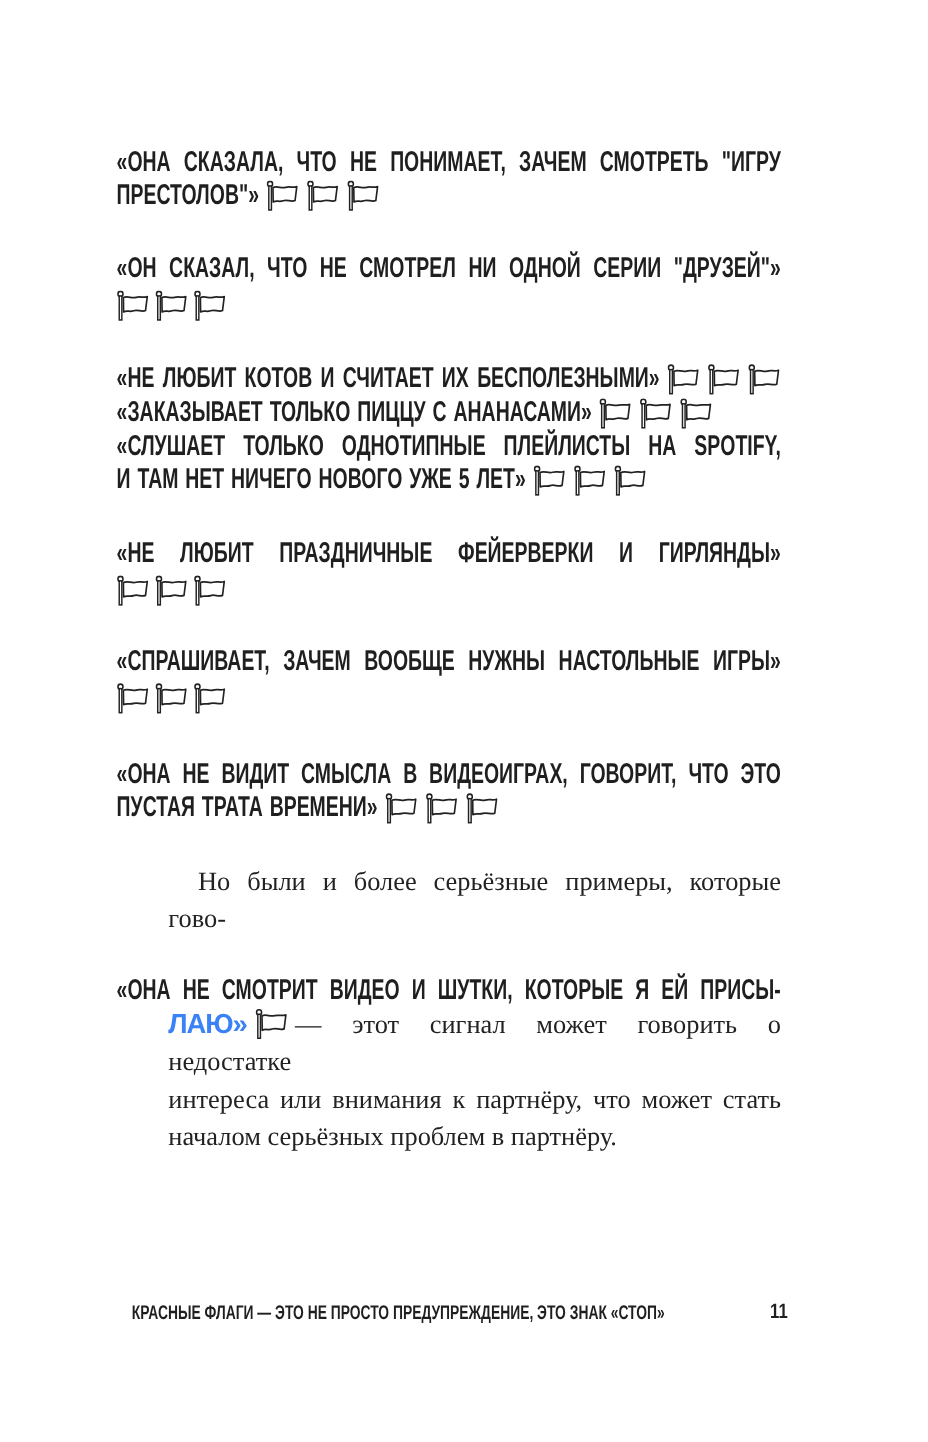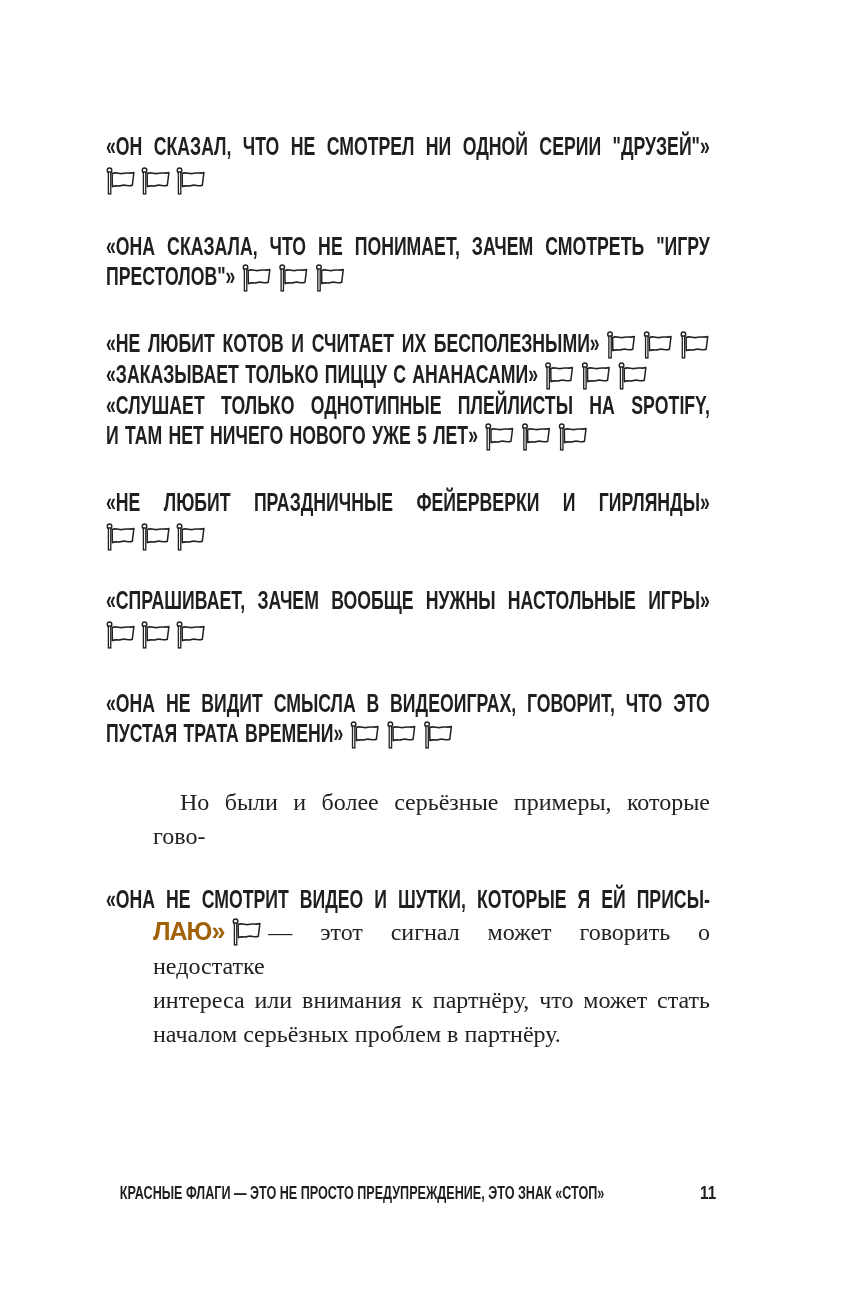--- a/index.html
+++ b/index.html
@@ -44,21 +44,21 @@
   .sline { display: block; text-align: justify; margin-left: 47px; }
   .sline.full { text-align-last: justify; }
   .sline.left { text-align-last: left; }
   .indent { text-indent: 27px; }
 
   .caps-inline {
     font-family: "Liberation Sans", sans-serif;
     font-weight: 700;
     font-size: 25px;
     letter-spacing: -1px;
-    color: #a16207;
+    color: #3b82f6;
   }
 
   
   .footer {
     position: absolute;
     top: 1183px; left: 0;
     width: 724px;
     text-align: center;
   }
   .footer-title {
@@ -83,66 +83,66 @@
     transform-origin: 100% 50%;
     color: #1f1f1f;
   }
   .qb { }
 </style>
 </head>
 <body>
 
 <div class="content">
 
-  <div class="qb" style="margin-bottom:34px;">
-    <div class="scaled">
-      <span class="cline full">«ОН СКАЗАЛ, ЧТО НЕ СМОТРЕЛ НИ ОДНОЙ СЕРИИ "ДРУЗЕЙ"»</span>
-    </div>
-    <div class="flag-row">
-        <svg class="flag" viewBox="0 0 34 30" preserveAspectRatio="none" aria-hidden="true">
-    <circle cx="4" cy="3.6" r="2.6" fill="#ffffff" stroke="#222222" stroke-width="1.6"></circle>
-    <rect x="2.7" y="5.4" width="2.7" height="23.4" fill="#ffffff" stroke="#222222" stroke-width="1.5"></rect>
-    <path d="M7 7 C11.5 4.8, 15.5 8.2, 20 6.8 C24 5.6, 27.5 7.4, 31.6 6
-             L29.8 19.6 C25.5 21.4, 21.8 18.2, 17.5 19.8 C13.8 21.2, 10.5 19.2, 7.2 21 Z" fill="#ffffff" stroke="#222222" stroke-width="1.7" stroke-linejoin="round"></path>
-  </svg>
-        <svg class="flag" viewBox="0 0 34 30" preserveAspectRatio="none" aria-hidden="true">
-    <circle cx="4" cy="3.6" r="2.6" fill="#ffffff" stroke="#222222" stroke-width="1.6"></circle>
-    <rect x="2.7" y="5.4" width="2.7" height="23.4" fill="#ffffff" stroke="#222222" stroke-width="1.5"></rect>
-    <path d="M7 7 C11.5 4.8, 15.5 8.2, 20 6.8 C24 5.6, 27.5 7.4, 31.6 6
-             L29.8 19.6 C25.5 21.4, 21.8 18.2, 17.5 19.8 C13.8 21.2, 10.5 19.2, 7.2 21 Z" fill="#ffffff" stroke="#222222" stroke-width="1.7" stroke-linejoin="round"></path>
-  </svg>
-        <svg class="flag" viewBox="0 0 34 30" preserveAspectRatio="none" aria-hidden="true">
-    <circle cx="4" cy="3.6" r="2.6" fill="#ffffff" stroke="#222222" stroke-width="1.6"></circle>
-    <rect x="2.7" y="5.4" width="2.7" height="23.4" fill="#ffffff" stroke="#222222" stroke-width="1.5"></rect>
-    <path d="M7 7 C11.5 4.8, 15.5 8.2, 20 6.8 C24 5.6, 27.5 7.4, 31.6 6
-             L29.8 19.6 C25.5 21.4, 21.8 18.2, 17.5 19.8 C13.8 21.2, 10.5 19.2, 7.2 21 Z" fill="#ffffff" stroke="#222222" stroke-width="1.7" stroke-linejoin="round"></path>
-  </svg>
-      </div>
-  </div>
-
   <div class="qb" style="margin-bottom:36px;">
     <div class="scaled">
       <span class="cline full">«ОНА СКАЗАЛА, ЧТО НЕ ПОНИМАЕТ, ЗАЧЕМ СМОТРЕТЬ "ИГРУ</span>
       <span class="cline left"><span>ПРЕСТОЛОВ"»</span><span class="inline-flags"><svg class="flag" viewBox="0 0 34 30" preserveAspectRatio="none" aria-hidden="true">
     <circle cx="4" cy="3.6" r="2.6" fill="#ffffff" stroke="#222222" stroke-width="1.6"></circle>
     <rect x="2.7" y="5.4" width="2.7" height="23.4" fill="#ffffff" stroke="#222222" stroke-width="1.5"></rect>
     <path d="M7 7 C11.5 4.8, 15.5 8.2, 20 6.8 C24 5.6, 27.5 7.4, 31.6 6
              L29.8 19.6 C25.5 21.4, 21.8 18.2, 17.5 19.8 C13.8 21.2, 10.5 19.2, 7.2 21 Z" fill="#ffffff" stroke="#222222" stroke-width="1.7" stroke-linejoin="round"></path>
   </svg><svg class="flag" viewBox="0 0 34 30" preserveAspectRatio="none" aria-hidden="true">
     <circle cx="4" cy="3.6" r="2.6" fill="#ffffff" stroke="#222222" stroke-width="1.6"></circle>
     <rect x="2.7" y="5.4" width="2.7" height="23.4" fill="#ffffff" stroke="#222222" stroke-width="1.5"></rect>
     <path d="M7 7 C11.5 4.8, 15.5 8.2, 20 6.8 C24 5.6, 27.5 7.4, 31.6 6
              L29.8 19.6 C25.5 21.4, 21.8 18.2, 17.5 19.8 C13.8 21.2, 10.5 19.2, 7.2 21 Z" fill="#ffffff" stroke="#222222" stroke-width="1.7" stroke-linejoin="round"></path>
   </svg><svg class="flag" viewBox="0 0 34 30" preserveAspectRatio="none" aria-hidden="true">
     <circle cx="4" cy="3.6" r="2.6" fill="#ffffff" stroke="#222222" stroke-width="1.6"></circle>
     <rect x="2.7" y="5.4" width="2.7" height="23.4" fill="#ffffff" stroke="#222222" stroke-width="1.5"></rect>
     <path d="M7 7 C11.5 4.8, 15.5 8.2, 20 6.8 C24 5.6, 27.5 7.4, 31.6 6
              L29.8 19.6 C25.5 21.4, 21.8 18.2, 17.5 19.8 C13.8 21.2, 10.5 19.2, 7.2 21 Z" fill="#ffffff" stroke="#222222" stroke-width="1.7" stroke-linejoin="round"></path>
   </svg></span></span>
     </div>
+  </div>
+
+  <div class="qb" style="margin-bottom:34px;">
+    <div class="scaled">
+      <span class="cline full">«ОН СКАЗАЛ, ЧТО НЕ СМОТРЕЛ НИ ОДНОЙ СЕРИИ "ДРУЗЕЙ"»</span>
+    </div>
+    <div class="flag-row">
+        <svg class="flag" viewBox="0 0 34 30" preserveAspectRatio="none" aria-hidden="true">
+    <circle cx="4" cy="3.6" r="2.6" fill="#ffffff" stroke="#222222" stroke-width="1.6"></circle>
+    <rect x="2.7" y="5.4" width="2.7" height="23.4" fill="#ffffff" stroke="#222222" stroke-width="1.5"></rect>
+    <path d="M7 7 C11.5 4.8, 15.5 8.2, 20 6.8 C24 5.6, 27.5 7.4, 31.6 6
+             L29.8 19.6 C25.5 21.4, 21.8 18.2, 17.5 19.8 C13.8 21.2, 10.5 19.2, 7.2 21 Z" fill="#ffffff" stroke="#222222" stroke-width="1.7" stroke-linejoin="round"></path>
+  </svg>
+        <svg class="flag" viewBox="0 0 34 30" preserveAspectRatio="none" aria-hidden="true">
+    <circle cx="4" cy="3.6" r="2.6" fill="#ffffff" stroke="#222222" stroke-width="1.6"></circle>
+    <rect x="2.7" y="5.4" width="2.7" height="23.4" fill="#ffffff" stroke="#222222" stroke-width="1.5"></rect>
+    <path d="M7 7 C11.5 4.8, 15.5 8.2, 20 6.8 C24 5.6, 27.5 7.4, 31.6 6
+             L29.8 19.6 C25.5 21.4, 21.8 18.2, 17.5 19.8 C13.8 21.2, 10.5 19.2, 7.2 21 Z" fill="#ffffff" stroke="#222222" stroke-width="1.7" stroke-linejoin="round"></path>
+  </svg>
+        <svg class="flag" viewBox="0 0 34 30" preserveAspectRatio="none" aria-hidden="true">
+    <circle cx="4" cy="3.6" r="2.6" fill="#ffffff" stroke="#222222" stroke-width="1.6"></circle>
+    <rect x="2.7" y="5.4" width="2.7" height="23.4" fill="#ffffff" stroke="#222222" stroke-width="1.5"></rect>
+    <path d="M7 7 C11.5 4.8, 15.5 8.2, 20 6.8 C24 5.6, 27.5 7.4, 31.6 6
+             L29.8 19.6 C25.5 21.4, 21.8 18.2, 17.5 19.8 C13.8 21.2, 10.5 19.2, 7.2 21 Z" fill="#ffffff" stroke="#222222" stroke-width="1.7" stroke-linejoin="round"></path>
+  </svg>
+      </div>
   </div>
 
   <div class="qb" style="">
     <div class="scaled">
       <span class="cline full"><span>«НЕ ЛЮБИТ КОТОВ И СЧИТАЕТ ИХ БЕСПОЛЕЗНЫМИ»</span><span class="inline-flags"><svg class="flag" viewBox="0 0 34 30" preserveAspectRatio="none" aria-hidden="true">
     <circle cx="4" cy="3.6" r="2.6" fill="#ffffff" stroke="#222222" stroke-width="1.6"></circle>
     <rect x="2.7" y="5.4" width="2.7" height="23.4" fill="#ffffff" stroke="#222222" stroke-width="1.5"></rect>
     <path d="M7 7 C11.5 4.8, 15.5 8.2, 20 6.8 C24 5.6, 27.5 7.4, 31.6 6
              L29.8 19.6 C25.5 21.4, 21.8 18.2, 17.5 19.8 C13.8 21.2, 10.5 19.2, 7.2 21 Z" fill="#ffffff" stroke="#222222" stroke-width="1.7" stroke-linejoin="round"></path>
   </svg><svg class="flag" viewBox="0 0 34 30" preserveAspectRatio="none" aria-hidden="true">

